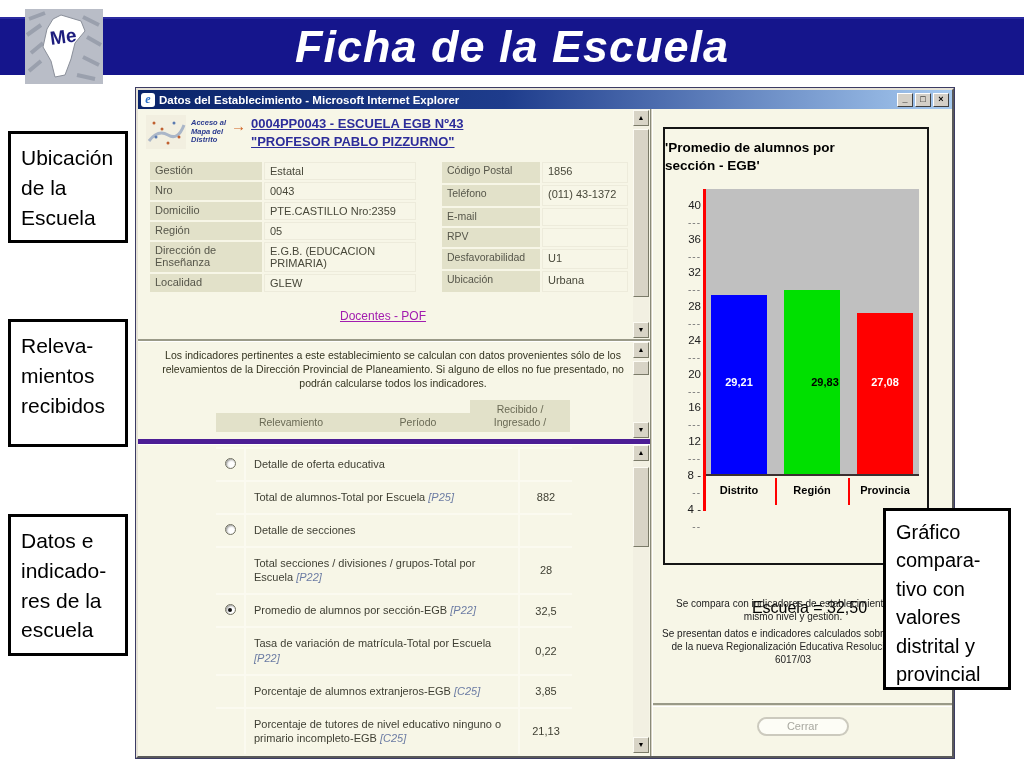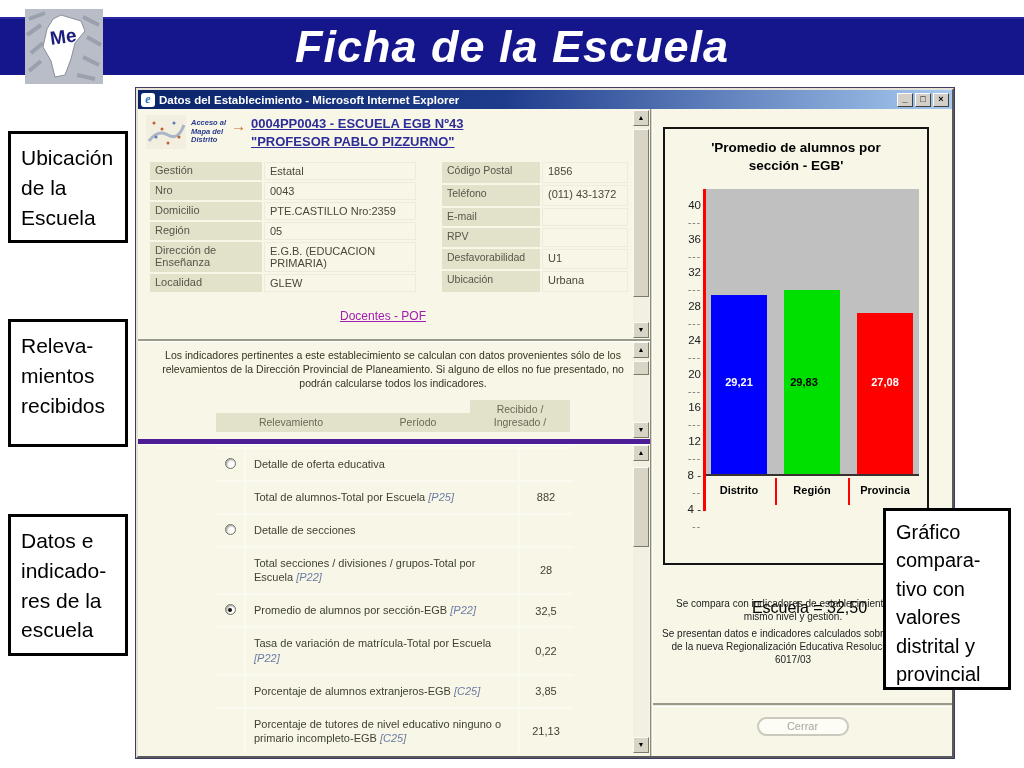--- a/index.html
+++ b/index.html
@@ -70,21 +70,21 @@
   .ind-row { display:grid; grid-template-columns:30px 1fr 54px; border-bottom:2px solid #fbfaf0; }
   .ind-radio-cell { display:flex; justify-content:center; padding-top:9px; border-right:2px solid #fbfaf0; }
   .ind-text { padding:8px 6px 8px 8px; font-size:11px; color:#3f3f33; line-height:1.35; }
   .ind-val { display:flex; align-items:center; justify-content:center; font-size:11px; color:#3f3f33; border-left:2px solid #fbfaf0; }
   .code { font-style:italic; color:#6b7ba3; }
   .radio { width:11px; height:11px; border-radius:50%; background:#fff; border:1px solid #707060; box-shadow:inset 1px 1px 2px rgba(0,0,0,.4); }
   .radio.checked::after { content:''; display:block; width:4px; height:4px; background:#111; border-radius:50%; margin:2.5px 0 0 2.5px; }
 
   
   .chart-box { position:absolute; left:10px; top:18px; width:266px; height:438px; border:2px solid #151515; background:#f7f6e7; }
-  .chart-title { margin-top:10px; text-align:center; font-weight:bold; font-size:13.5px; color:#000; white-space:pre-line; line-height:1.3; }
+  .chart-title { margin-top:10px; text-align:left; font-weight:bold; font-size:13.5px; color:#000; white-space:pre-line; line-height:1.3; }
   .plot-zone { position:absolute; left:6px; top:60px; width:252px; height:372px; }
   .plot-area { position:absolute; left:34px; top:0; width:214px; height:287px; background:#c0c0c0; border-bottom:2px solid #3a3030; }
   .y-axis-line { position:absolute; left:32px; top:0; width:3px; height:322px; background:#f00; }
   .ytick { position:absolute; left:0; width:30px; text-align:right; font-size:11.5px; color:#222; }
   .ydash { position:absolute; left:0; width:30px; text-align:right; font-size:10px; color:#777; letter-spacing:1px; }
   .bar { position:absolute; bottom:0; width:56px; }
   .bar-label { position:absolute; bottom:86px; width:56px; text-align:center; font-size:11px; font-weight:bold; }
   .xlabel { position:absolute; top:295px; width:72px; text-align:center; font-size:11px; font-weight:bold; color:#000; }
   .xtick { position:absolute; top:289px; width:2px; height:27px; background:#f00; }
   .escuela { position:absolute; left:7px; top:462px; width:100%; text-align:center; font-size:16px; color:#000;margin-top:28px; }
@@ -316,21 +316,21 @@
       <div class="right-col">
 
         <div class="chart-box">
           <div class="chart-title">'Promedio de alumnos por
 sección - EGB'</div>
           <div class="plot-zone" id="plot-zone">
             <div class="plot-area" id="plot-area">
                 <div class="bar" style="left: 6px; width: 56px; height: 179.037px; background: rgb(0, 0, 255);"></div>
                 <div class="bar-label" style="left: 6px; color: rgb(255, 255, 255);">29,21</div>
                 <div class="bar" style="left: 79px; width: 56px; height: 184.271px; background: rgb(0, 224, 0);"></div>
-                <div class="bar-label" style="left: 71px; color: rgb(0, 0, 0);">29,83</div>
+                <div class="bar-label" style="left: 92px; color: rgb(0, 0, 0);">29,83</div>
                 <div class="bar" style="left: 152px; width: 56px; height: 161.058px; background: rgb(255, 0, 0);"></div>
                 <div class="bar-label" style="left: 152px; color: rgb(255, 255, 255);">27,08</div>
               </div>
             <div class="y-axis-line"></div>
           <div class="ytick" style="top: 9.88235px;">40</div>
               <div class="ydash" style="top: 27.7647px;">---</div>
               <div class="ytick" style="top: 43.6471px;">36</div>
               <div class="ydash" style="top: 61.5294px;">---</div>
               <div class="ytick" style="top: 77.4118px;">32</div>
               <div class="ydash" style="top: 95.2941px;">---</div>

